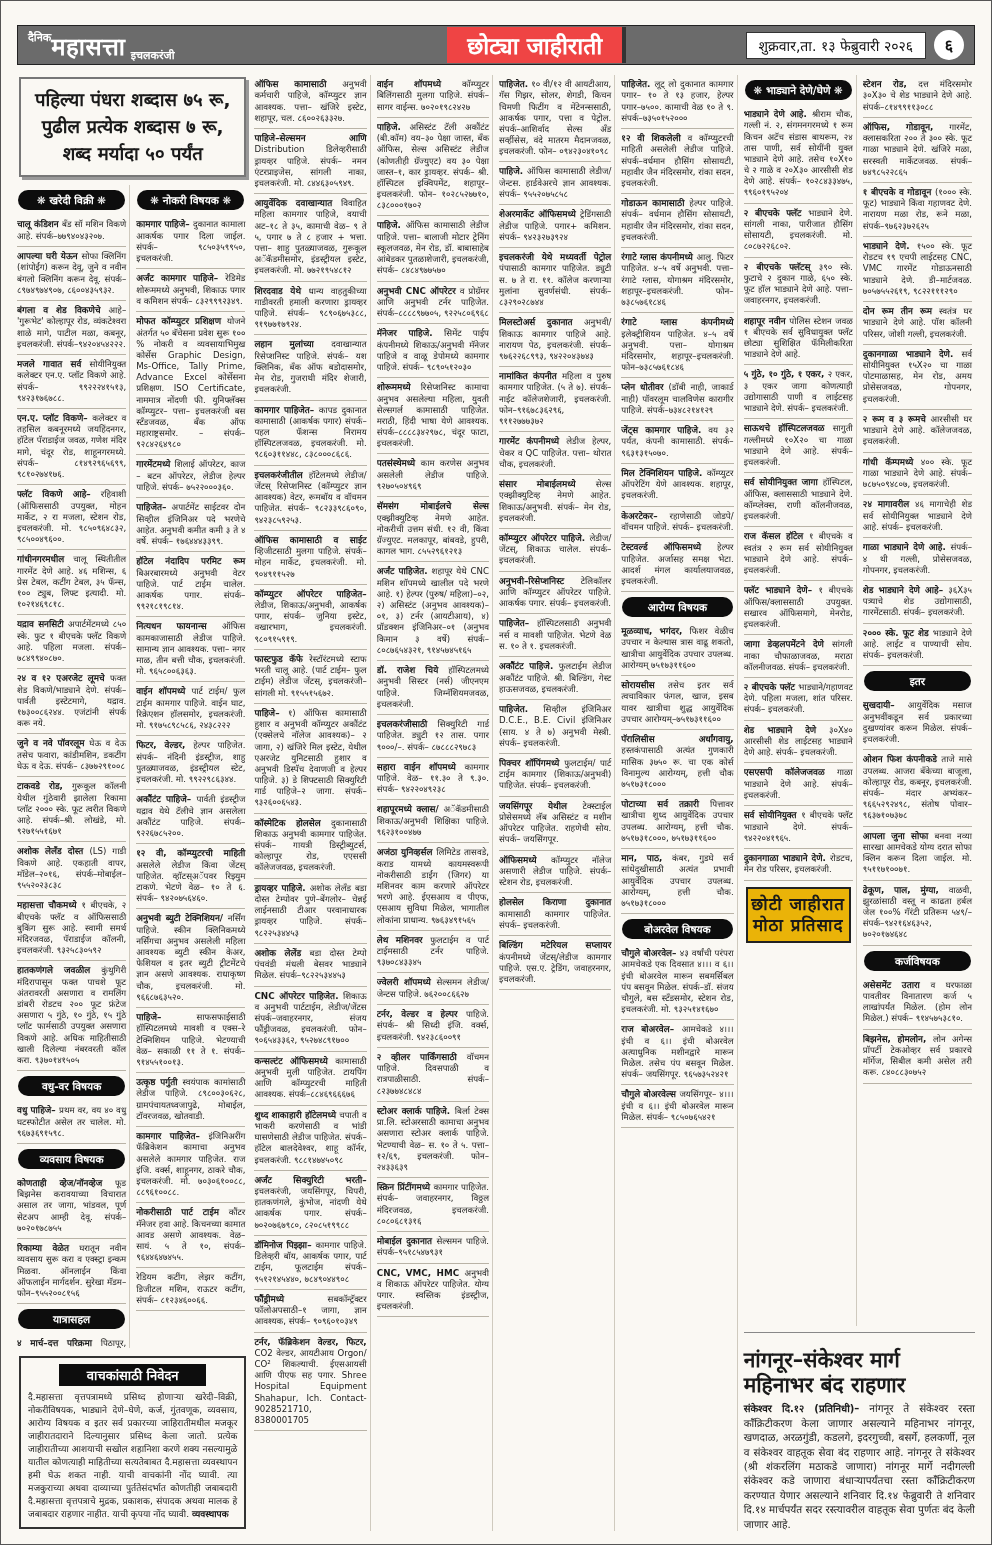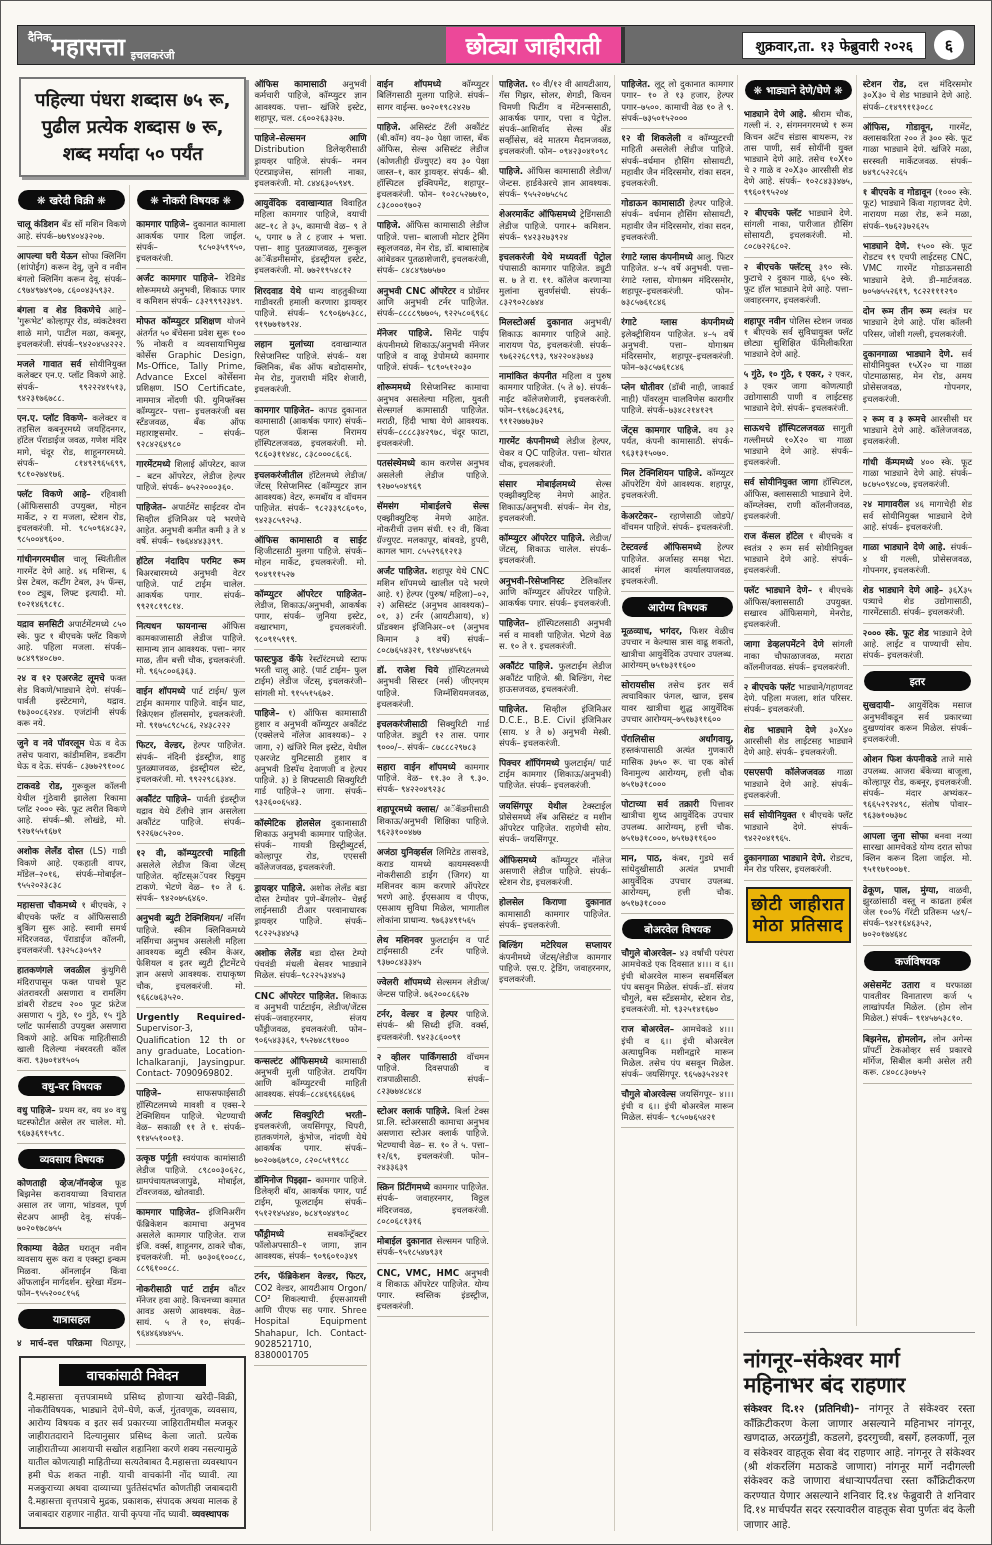--- a/index.html
+++ b/index.html
@@ -7,24 +7,24 @@
   body { font-family:"DejaVu Sans", sans-serif; }
   .page { position:relative; width:992px; height:1545px; margin:0 auto; background:#faf8f3;
           color:#1a1a1a; overflow:hidden; border:1px solid #555; }
   
   .masthead { display:flex; align-items:center; background:#6b6b6b; border:1px solid #222;
               margin:24px 16px 6px 16px; height:40px; padding:0 10px; }
   .brand { color:#fff; white-space:nowrap; width:300px; }
   .brand-pre { font-size:11px; font-weight:bold; vertical-align:top; }
   .brand-main { font-size:24px; font-weight:bold; letter-spacing:0.5px; }
   .brand-sub { font-size:11px; font-weight:bold; vertical-align:bottom; }
-  .page-title-box { background:#ec4899; color:#fff; font-size:23px; font-weight:bold;
+  .page-title-box { background:#ef4444; color:#fff; font-size:23px; font-weight:bold;
                     padding:2px 20px; border-right:4px solid #333; }
   .mast-spacer { flex:1; }
-  .date-box { background:#fff; color:#111; font-size:14px; font-weight:bold; padding:3px 12px;
+  .date-box { background:#fff; color:#111; font-size:14px; font-weight:normal; padding:3px 12px;
               border:1px solid #333; white-space:nowrap; }
   .page-num { width:30px; height:30px; border-radius:50%; background:#fff; color:#111;
               font-size:16px; font-weight:bold; display:flex; align-items:center; justify-content:center;
               margin-left:8px; }
   
   .content { display:flex; gap:6px; padding:4px 16px 0 16px; height:1460px; }
   .group { display:flex; flex-direction:column; min-width:0; }
   .group-left { flex:2.06; }
   .group-right { flex:2.06; }
   .onecol { flex:1; min-width:0; }
@@ -112,21 +112,20 @@
             <div class="ad"><b>मोफत कॉम्प्युटर प्रशिक्षण </b>योजने अंतर्गत ५० बॅचेसना प्रवेश सुरू १०० % नोकरी व व्यवसायाभिमुख कोर्सेस Graphic Design, Ms-Office, Tally Prime, Advance Excel कोर्सेसना प्रशिक्षण. ISO Certificate, नाममात्र नोंदणी फी. युनिफ्लॅक्स कॉम्प्युटर– पत्ता– इचलकरंजी बस स्टँडजवळ, बँक ऑफ महाराष्ट्रसमोर. – संपर्क– ९२८४२६४९८०</div>
             <div class="ad"><b>गारमेंटमध्ये </b>शिलाई ऑपरेटर, काज – बटन ऑपरेटर, लेडीज हेल्पर पाहिजे. संपर्क– ७५२२०००३६०.</div>
             <div class="ad"><b>पाहिजेत– </b>अपार्टमेंट साईटवर दोन सिव्हील इंजिनिअर पदे भरणेचे आहेत. अनुभवी कमीत कमी ३ ते ४ वर्षे. संपर्क– १७६४४४३३९९.</div>
             <div class="ad"><b>हॉटेल नंदादिप परमिट रूम </b>बिअरबारमध्ये अनुभवी वेटर पाहिजे. पार्ट टाईम चालेल. आकर्षक पगार. संपर्क– ९९२१८१९८१४.</div>
             <div class="ad"><b>नित्यधन फायनान्स </b>ऑफिस कामकाजासाठी लेडीज पाहिजे. सामान्य ज्ञान आवश्यक. पत्ता– नगर माळ, तीन बत्ती चौक, इचलकरंजी. मो. ९६५८००६३६३.</div>
             <div class="ad"><b>वाईन शॉपमध्ये </b>पार्ट टाईम/ फुल टाईम कामगार पाहिजे. वाईन घाट, रिक्रेएशन हॉलसमोर, इचलकरंजी. मो. ९१७५८९८५८६, २४३८२२२</div>
             <div class="ad"><b>फिटर, वेल्डर, </b>हेल्पर पाहिजेत. संपर्क– नंदिनी इंडस्ट्रीज, शाहु पुतळ्याजवळ, इंडस्ट्रीयल स्टेट, इचलकरंजी. मो. ९९२२९८६३४४.</div>
             <div class="ad"><b>अकौंटंट पाहिजे– </b>पार्वती इंडस्ट्रीज यद्राव येथे टॅलीचे ज्ञान असलेला अकौंटंट पाहिजे. संपर्क– ९२२६७८५२००.</div>
             <div class="ad"><b>१२ वी, कॉम्प्युटरची माहिती </b>असलेले लेडीज किंवा जेंटस् पाहिजेत. व्हॉटस्अॅपवर रिझ्युम टाकणे. भेटणे वेळ– १० ते ६. संपर्क– ९४२०७५६४६०.</div>
             <div class="ad"><b>अनुभवी ब्युटी टेक्निशियन/ </b>नर्सिंग पाहिजे. स्कीन क्लिनिकमध्ये नर्सिंगचा अनुभव असलेली महिला आवश्यक ब्युटी स्कीन केअर, फेशियल व इतर ब्युटी ट्रीटमेंटचे ज्ञान असणे आवश्यक. राधाकृष्ण चौक, इचलकरंजी. मो. ९६६८७६३५२०.</div>
-            <div class="ad"><b>Urgently Required- </b>Supervisor-3, Qualification 12 th or any graduate, Location- Ichalkaranji, Jaysingpur. Contact- 7090969802.</div>
             <div class="ad"><b>पाहिजे– </b>साफसफाईसाठी हॉस्पिटलमध्ये मावशी व एक्स–रे टेक्निशियन पाहिजे. भेटण्याची वेळ– सकाळी ११ ते १. संपर्क– ९१४५५१००१३.</div>
             <div class="ad"><b>उत्कृष्ठ पर्गुती </b>स्वयंपाक कामांसाठी लेडीज पाहिजे. ८९८००३०६२८, ग्रामपंचायतध्वजापुढे, मोबाईल, टॉवरजवळ, खोतवाडी.</div>
             <div class="ad"><b>कामगार पाहिजेत– </b>इंजिनिअरींग फॅब्रिकेशन कामाचा अनुभव असलेले कामगार पाहिजेत. राज इंजि. वर्क्स, शाहूनगर, ठाकरे चौक, इचलकरंजी. मो. ७०३०६१००८८, ८८९६१००८८.</div>
             <div class="ad"><b>नोकरीसाठी पार्ट टाईम </b>कौंटर मॅनेजर हवा आहे. किचनच्या कामात आवड असणे आवश्यक. वेळ– सायं. ५ ते १०, संपर्क– ९६४४६४७४५५.</div>
             <div class="ad">रेडियम कटींग, लेझर कटींग, डिजीटल मशिन, राऊटर कटींग, संपर्क– ८१२३४६००६६.</div>
           </div>
       </div>
       <div class="notice-box">
         <div class="notice-title">वाचकांसाठी निवेदन</div>
         <div class="notice-body">
@@ -146,20 +145,21 @@
         <div class="ad"><b>इचलकरंजीतील </b>हॉटेलमध्ये लेडीज/जेंटस् रिसेप्शनिस्ट (कॉम्प्युटर ज्ञान आवश्यक) वेटर, रूमबॉय व वॉचमन पाहिजेत. संपर्क– ९८२३३९८६०९०, ९४२३८५९२५३.</div>
         <div class="ad"><b>ऑफिस कामासाठी व साईट </b>व्हिजीटसाठी मुलगा पाहिजे. संपर्क– मोहन मार्केट, इचलकरंजी. मो. ९०४९११५२७</div>
         <div class="ad"><b>कॉम्प्युटर ऑपरेटर पाहिजेत– </b>लेडीज, शिकाऊ/अनुभवी, आकर्षक पगार, संपर्क– जुनिया इस्टेट, वखारभाग, इचलकरंजी. ९८०९१५९१९.</div>
         <div class="ad"><b>फास्टफुड कॅफे </b>रेस्टॉरंटमध्ये स्टाफ भरती चालू आहे. (पार्ट टाईम– फुल टाईम) लेडीज जेंटस्, इचलकरंजी– सांगली मो. ९१५५१५६७२.</div>
         <div class="ad"><b>पाहिजे– </b>१) ऑफिस कामासाठी हुशार व अनुभवी कॉम्प्युटर अकौंटंट (एक्सेलचे नॉलेज आवश्यक)– २ जागा, २) खंजिरे मिल इस्टेट, येथील एअरजेट युनिटसाठी हुशार व अनुभवी डिस्पॅच देवाणजी व हेल्पर पाहिजे. ३) डे शिफ्टसाठी सिक्युरिटी गार्ड पाहिजे–२ जागा. संपर्क– ९३२६००६५४३.</div>
         <div class="ad"><b>कॉस्मेटिक होलसेल </b>दुकानासाठी शिकाऊ अनुभवी कामगार पाहिजेत. संपर्क– गायत्री डिस्ट्रीब्युटर्स, कोल्हापूर रोड, एएससी कॉलेजजवळ, इचलकरंजी.</div>
         <div class="ad"><b>ड्रायव्हर पाहिजे. </b>अशोक लेलँड बडा दोस्त टेम्पोवर पुणे–बेंगलोर– चेन्नई लाईनसाठी टीआर परवानाधारक ड्रायव्हर पाहिजे. संपर्क–९८२२५३४४५३</div>
         <div class="ad"><b>अशोक लेलेंड </b>बडा दोस्त टेम्पो पंचवंडी मंधली बेसवर भाड्याने मिळेल. संपर्क–९८२२५३४४५३</div>
         <div class="ad"><b>CNC ऑपरेटर पाहिजेत. </b>शिकाऊ व अनुभवी पार्टटाईम, लेडीज/जेंटस संपर्क–जवाहरनगर, संजय फौंड्रीजवळ, इचलकरंजी. फोन– ९०६५४३३६२, ९५२७४८९१७००</div>
         <div class="ad"><b>कन्सल्टंट ऑफिसमध्ये </b>कामासाठी अनुभवी मुली पाहिजेत. टायपिंग आणि कॉम्प्युटरची माहिती आवश्यक. संपर्क–८८४६९६६६७६</div>
+        <div class="ad"><b>शुध्द शाकाहारी हॉटेलमध्ये </b>चपाती व भाकरी करणेसाठी व भांडी घासणेसाठी लेडीज पाहिजेत. संपर्क– हॉटेल बालदेवेश्वर, शाहू कॉर्नर, इचलकरंजी. ९८८१४७४५०९८</div>
         <div class="ad"><b>अर्जंट सिक्युरिटी भरती– </b>इचलकरंजी, जयसिंगपूर, चिपरी, हातकणंगले, कुंभोज, नांदणी येथे आकर्षक पगार. संपर्क– ७०२०७६७९८०, ८२०८५१९९८८</div>
         <div class="ad"><b>डॉमिनोज पिझ्झा– </b>कामगार पाहिजे. डिलेव्हरी बॉय, आकर्षक पगार, पार्ट टाईम, फूलटाईम संपर्क– ९५१२१४५४४०, ७८४९०४४९०८</div>
         <div class="ad"><b>फौंड्रीमध्ये </b>सबकॉन्ट्रॅक्टर फॉलोअपसाठी–१ जागा, ज्ञान आवश्यक, संपर्क– ९०९६०१०३४९</div>
         <div class="ad"><b>टर्नर, फॅब्रिकेशन वेल्डर, फिटर, </b>CO2 वेल्डर, आयटीआय Orgon/ CO² शिकल्याची. ईएसआयसी आणि पीएफ सह पगार. Shree Hospital Equipment Shahapur, Ich. Contact-9028521710, 8380001705</div>
       </div>
     <div class="onecol col">
         <div class="ad"><b>वाईन शॉपमध्ये </b>कॉम्प्युटर बिलिंगसाठी मुलगा पाहिजे. संपर्क– सागर वाईन्स. ७०२०१९८२४२७</div>
         <div class="ad"><b>पाहिजे. </b>असिस्टंट टॅली अकौंटंट (बी.कॉम) वय–३० पेक्षा जास्त, बँक ऑफिस, सेल्स असिस्टंट लेडीज (कोणतीही ग्रॅज्युएट) वय ३० पेक्षा जास्त–१, कार ड्रायव्हर. संपर्क– श्री. हॉस्पिटल इक्विपमेंट, शहापूर–इचलकरंजी. फोन– १०२८५२७७१०, ८३८०००१७०२</div>
         <div class="ad"><b>पाहिजे. </b>ऑफिस कामासाठी लेडीज पाहिजे. पत्ता– बालाजी मोटार ट्रेनिंग स्कूलजवळ, मेन रोड, डॉ. बाबासाहेब आंबेडकर पुतळाशेजारी, इचलकरंजी, संपर्क– ८४८४९७७५७०</div>
         <div class="ad"><b>अनुभवी CNC ऑपरेटर </b>व प्रोग्रॅमर आणि अनुभवी टर्नर पाहिजेत. संपर्क–८८८८९७७०५, ९२२५८०६९६८</div>

